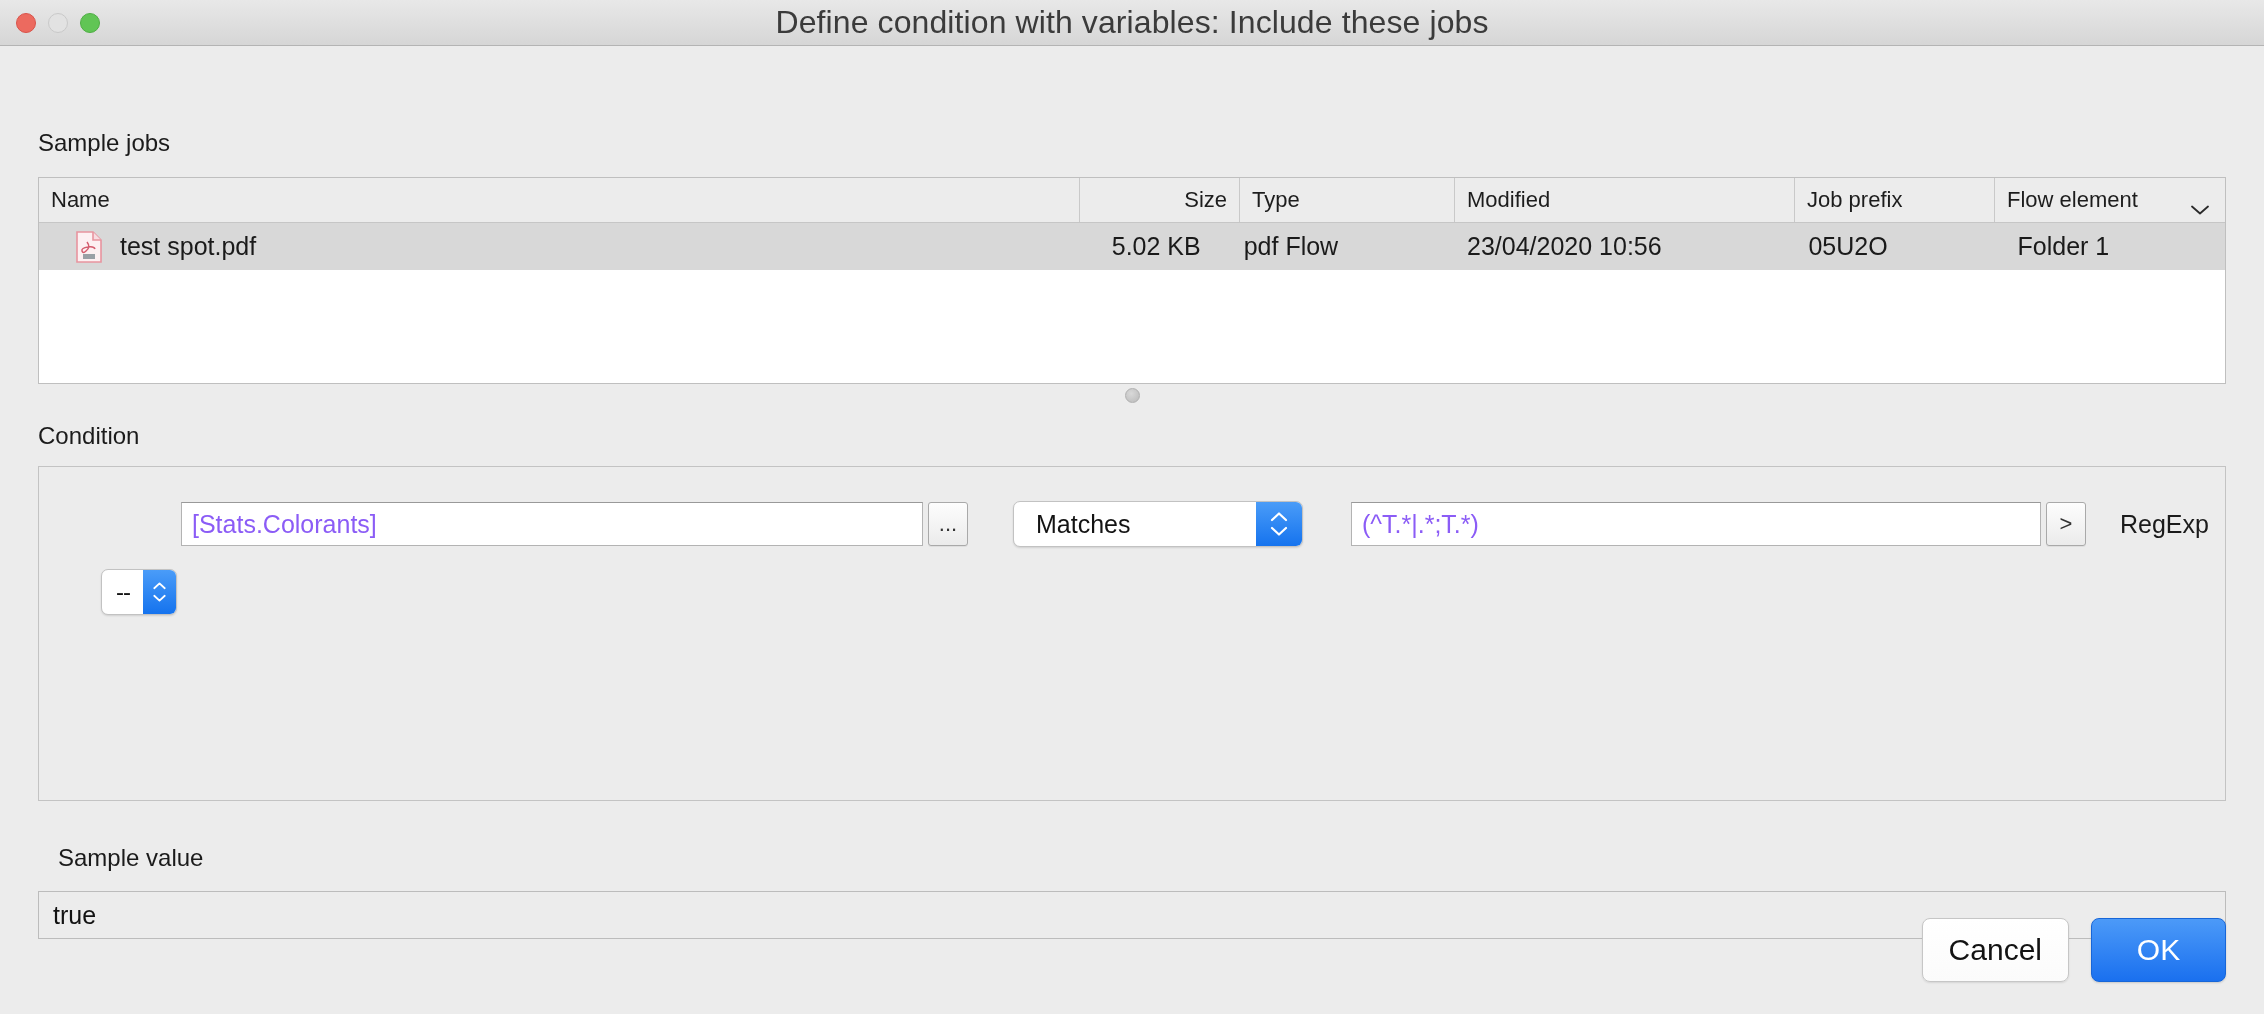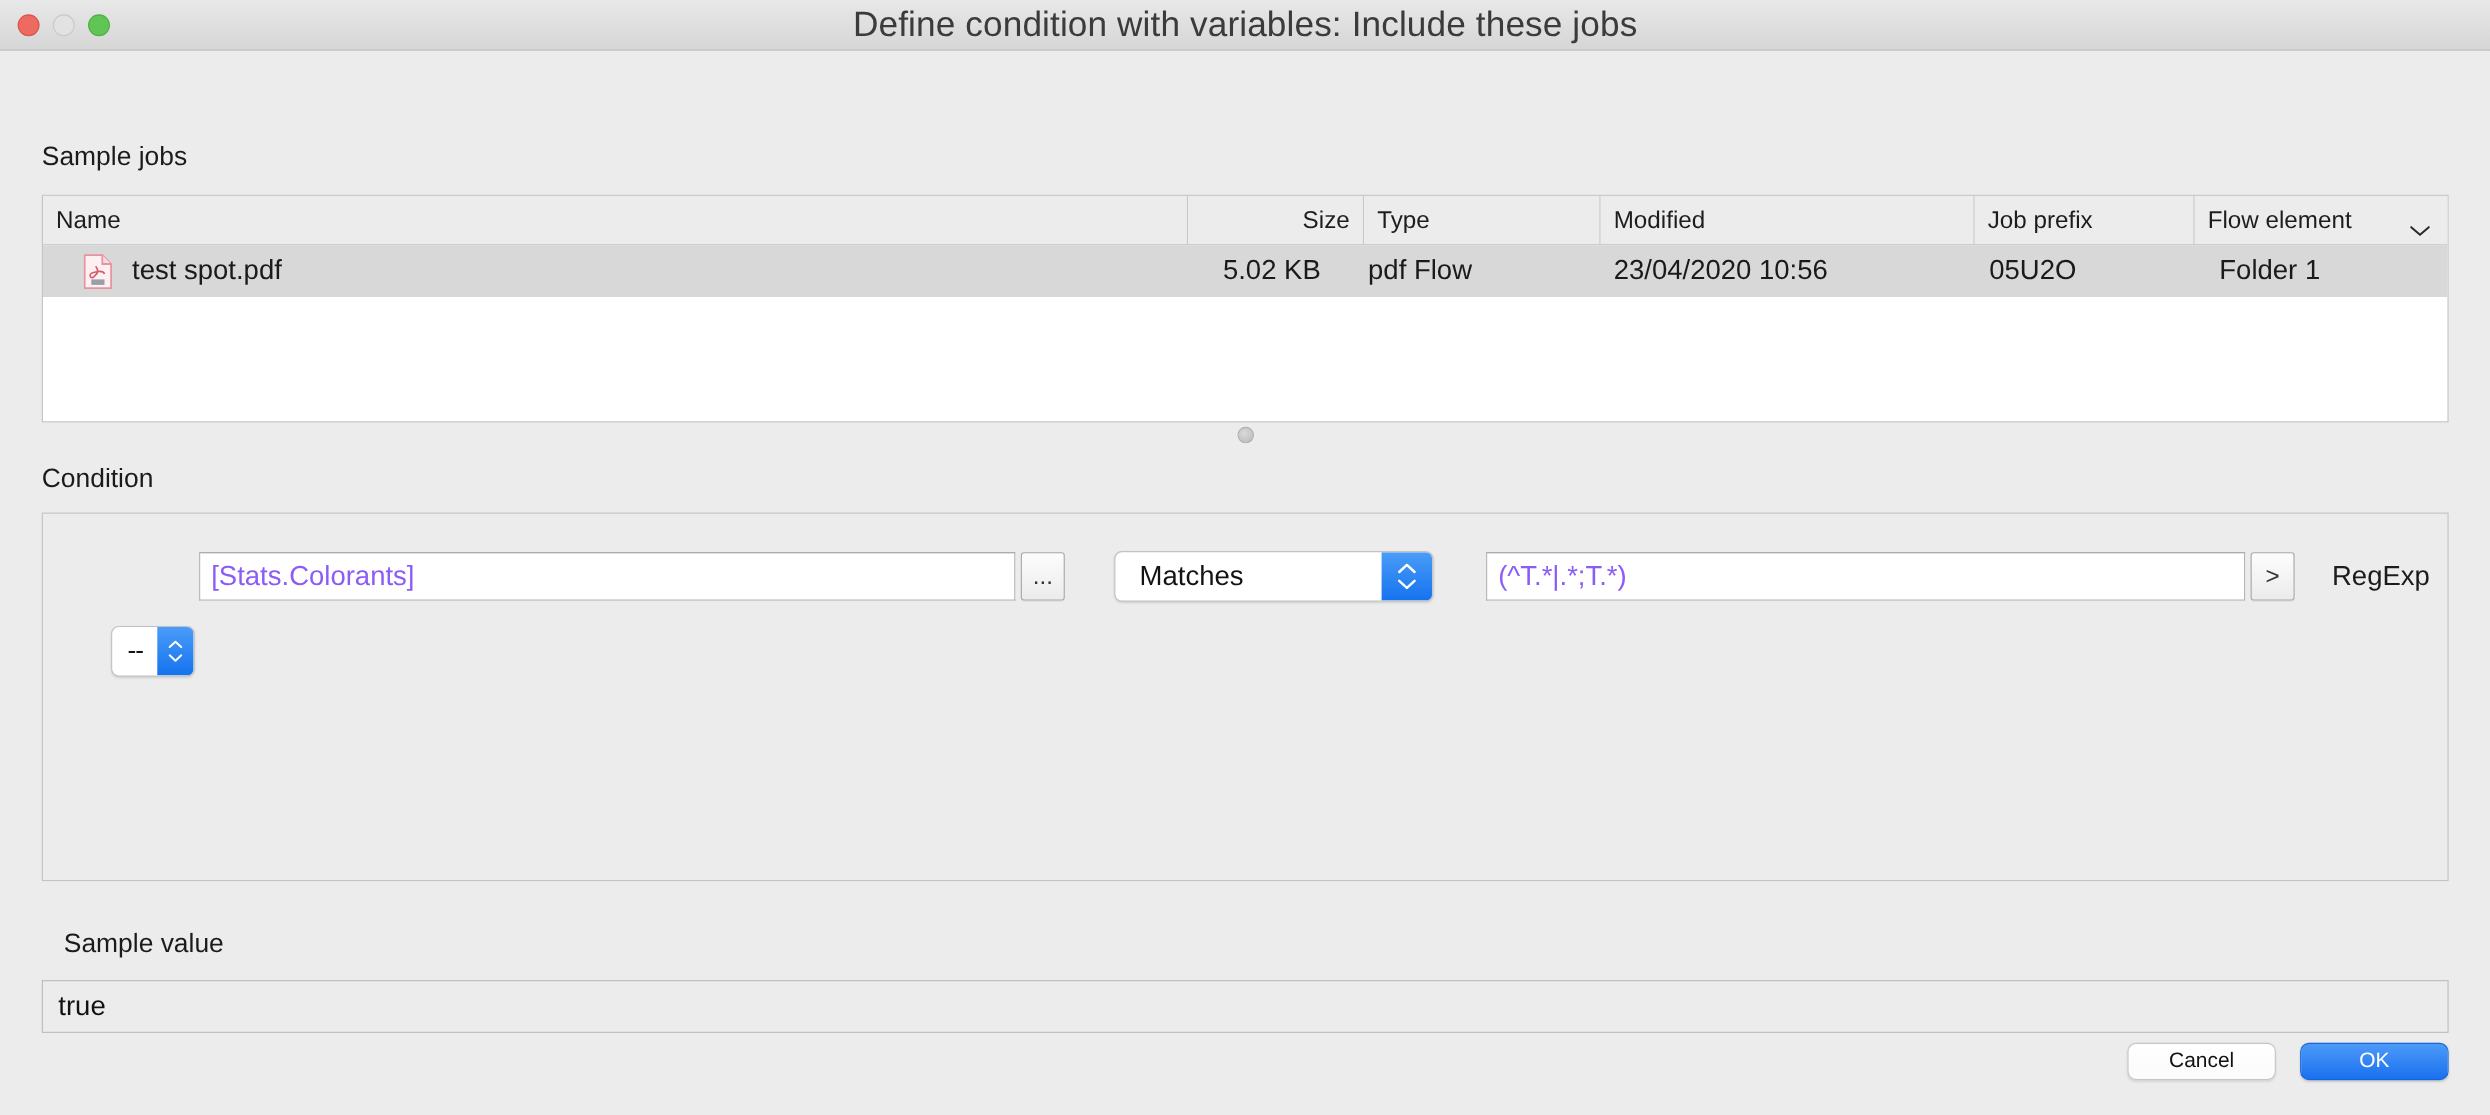--- a/index.html
+++ b/index.html
@@ -299,24 +299,24 @@
   #footer {
     position: absolute;
     right: 38px;
     bottom: 32px;
     display: flex;
     align-items: center;
     gap: 22px;
   }
   .dialog-btn {
     box-sizing: border-box;
-    height: 34px;
+    height: 64px;
     min-width: 135px;
     border-radius: 8px;
-    font-size: 19px;
+    font-size: 30px;
     display: flex;
     align-items: center;
     justify-content: center;
     padding: 0 26px;
   }
   #cancel-button {
     background: linear-gradient(to bottom, #ffffff, #fbfbfb);
     border: 1px solid #c6c6c6;
     color: #121212;
     box-shadow: 0 1px 2px rgba(0,0,0,.1);

